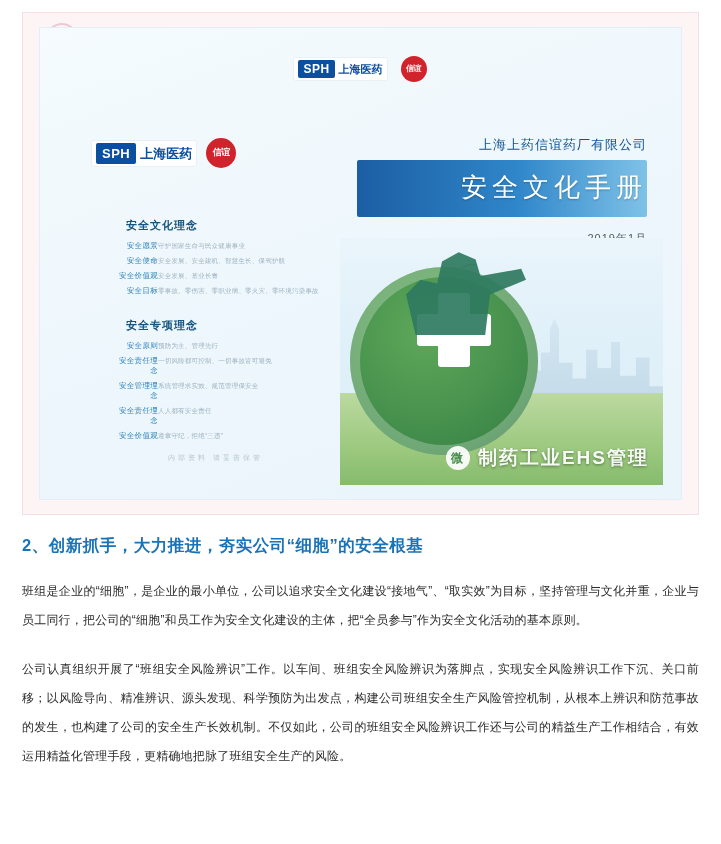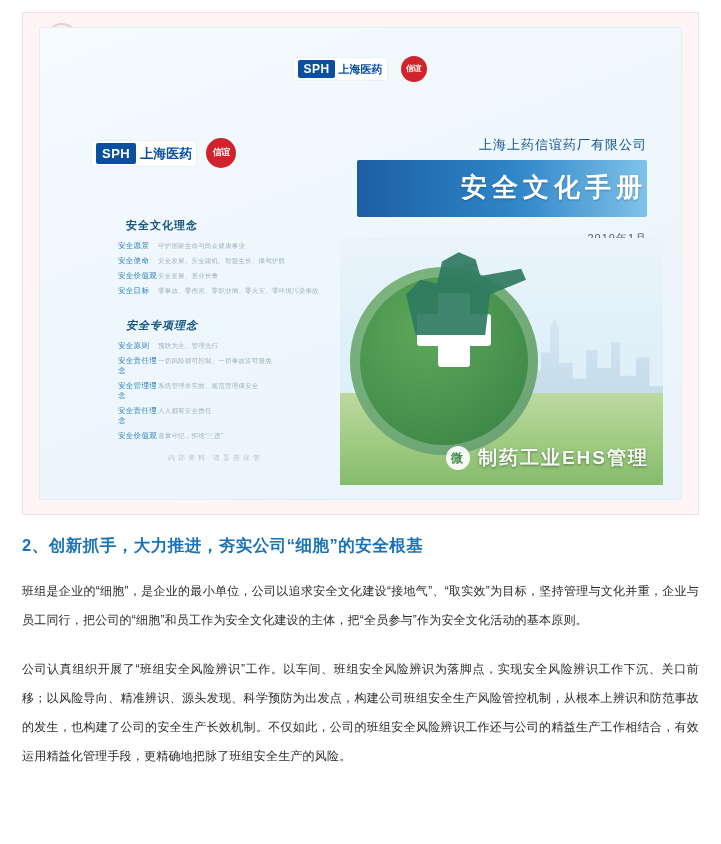--- a/index.html
+++ b/index.html
@@ -128,21 +128,21 @@
   .banner .company {
     color: #12538f;
     font-size: 13px;
     letter-spacing: 1px;
     margin-bottom: 6px;
   }
   .banner .title-bar {
     background: linear-gradient(90deg,#1c5ea3 0%, #2f86c9 55%, #7fc2e8 100%);
     color: #ffffff;
     font-size: 26px;
-    font-weight: bold;
+    font-weight: normal;
     letter-spacing: 5px;
     padding: 10px 0 12px;
     border-radius: 2px;
     text-shadow: 0 1px 2px rgba(0,0,0,.25);
   }
   .banner .date {
     margin-top: 14px;
     color: #4d5c66;
     font-size: 11px;
     letter-spacing: 1px;
@@ -155,25 +155,26 @@
     top: 190px;
     width: 210px;
   }
   .concepts h4 {
     margin: 0 0 8px 8px;
     font-size: 11px;
     color: #17557f;
     font-weight: bold;
     letter-spacing: 1px;
   }
-  .concepts h4.second { margin-top: 22px; font-style: italic; }
+  .concepts h4.second { margin-top: 22px; }
   .c-row {
     display: flex;
     align-items: baseline;
     margin-bottom: 5px;
+    text-align: right;
   }
   .c-key {
     color: #2a7fb8;
     font-size: 7.5px;
     width: 40px;
     flex: 0 0 40px;
     letter-spacing: .3px;
   }
   .c-val {
     color: #9fb4c2;

